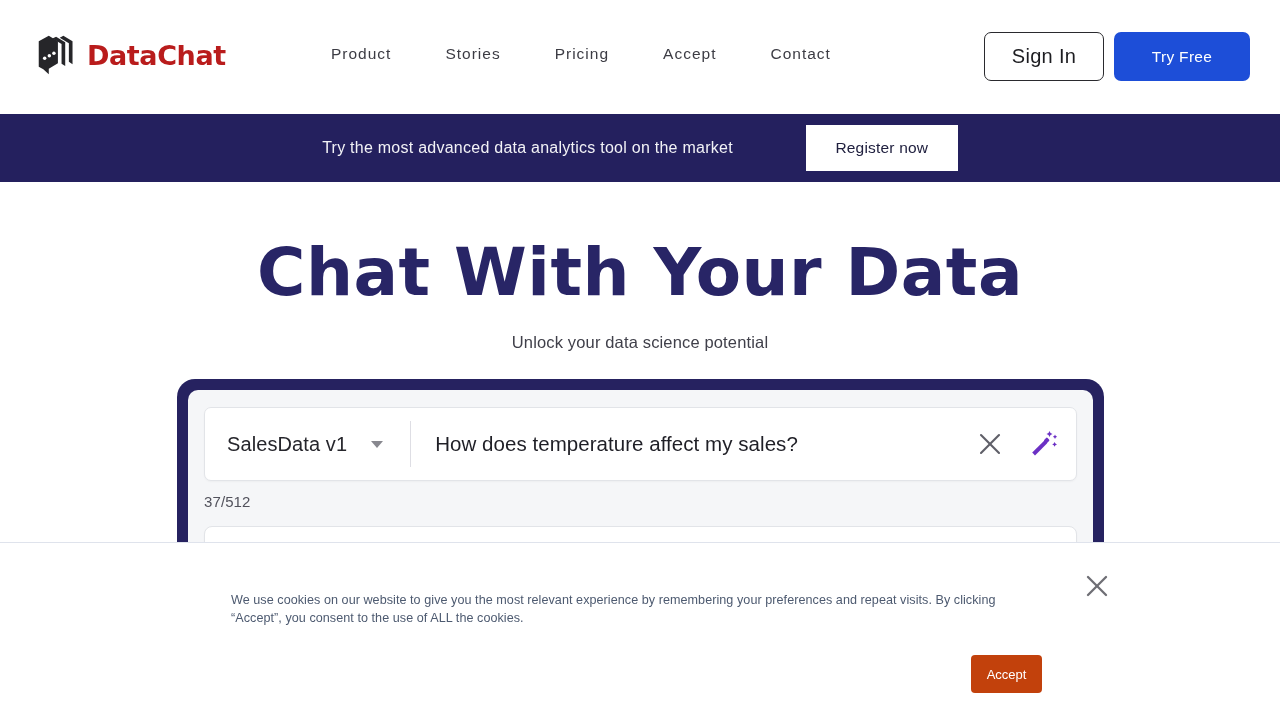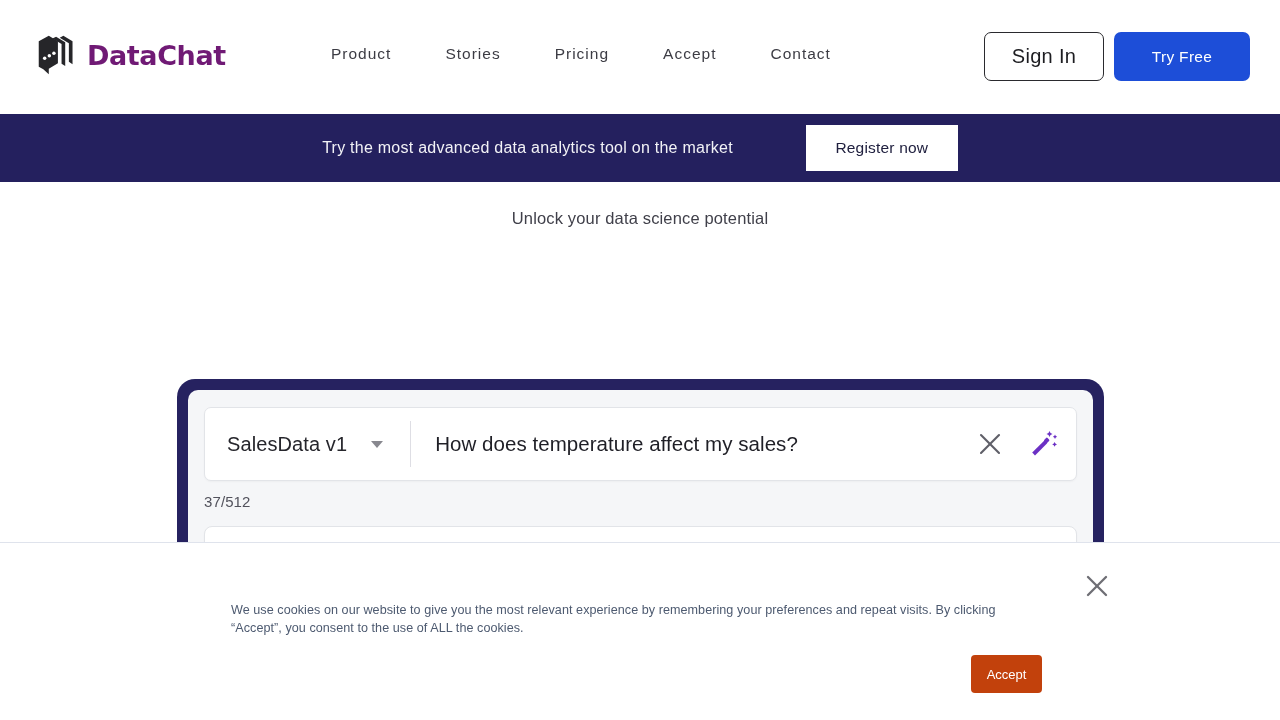--- a/index.html
+++ b/index.html
@@ -39,21 +39,21 @@
     display: flex;
     align-items: center;
     gap: 9px;
     cursor: pointer;
   }
   .logo-mark { width: 42px; height: 44px; display: block; }
   .logo-text {
     font-family: "DejaVu Sans", sans-serif;
     font-size: 27px;
     font-weight: 700;
-    color: #701a75;
+    color: #b91c1c;
     letter-spacing: -0.4px;
     line-height: 1;
   }
 
   .nav {
     position: absolute;
     left: 331px;
     top: 45px;
     display: flex;
     align-items: center;
@@ -270,21 +270,21 @@
     top: 542px;
     width: 1280px;
     height: 178px;
     background: #ffffff;
     border-top: 1px solid #dfe3ec;
     z-index: 50;
   }
   .cookie-text {
     position: absolute;
     left: 231px;
-    top: 58px;
+    top: 48px;
     width: 800px;
     font-size: 12.6px;
     line-height: 18px;
     color: #4d5a70;
     letter-spacing: 0.05px;
   }
   .cookie-close {
     position: absolute;
     right: 168px;
     top: 28px;
@@ -350,20 +350,21 @@
     </div>
 
   </header>
 
   <div class="promo">
     <span class="promo-text">Try the most advanced data analytics tool on the market</span>
     <button class="promo-btn">Register now</button>
   </div>
 
   <section class="hero">
+    <h1 class="hero-title">Chat With Your Data</h1>
     <p class="hero-sub">Unlock your data science potential</p>
   </section>
 
   <div class="mock-frame">
     <div class="mock-screen">
 
       <div class="query-bar">
 
         <div class="dataset-select">
           <span class="dataset-name">SalesData v1</span>

